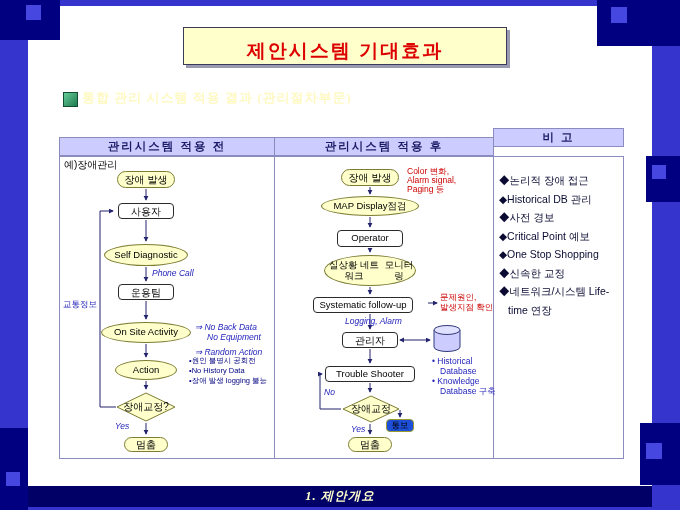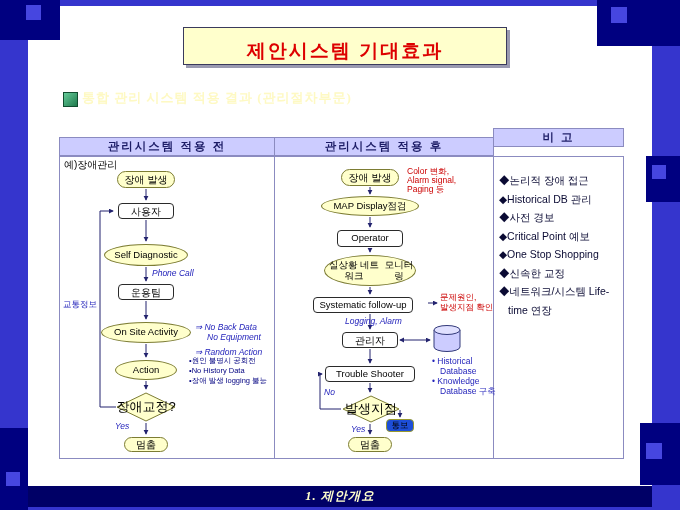--- a/index.html
+++ b/index.html
@@ -24,21 +24,21 @@
   .tframe{position:absolute;border:1px solid #8b8bc0;box-sizing:border-box}
   .vline{position:absolute;width:1px;background:#8b8bc0}
   .node{position:absolute;background:#ffffcc;border:1px solid #7c7c33;display:flex;align-items:center;
         justify-content:center;text-align:center;font-size:10px;color:#000;box-sizing:border-box;line-height:1.1}
   .rectn{background:#ffffff;border:1px solid #2a2a2a;border-radius:4px}
   .stadium{border-radius:9px}
   .ellipse{border-radius:50%}
   .yellow-sm{background:#1d4ed8;border:1px solid #99992e;font-size:8.5px}
   .diamond{position:absolute}
   .dlabel{position:absolute;left:0;top:0;right:0;bottom:0;display:flex;align-items:center;
-          justify-content:center;font-size:13px;text-align:center;color:#000}
+          justify-content:center;font-size:10px;text-align:center;color:#000}
   .note-b{position:absolute;color:#2424bb;font-style:italic;font-size:8.5px;white-space:nowrap}
   .note-bp{position:absolute;color:#2424bb;font-size:8.5px;white-space:nowrap}
   .note-r{position:absolute;color:#cc0000;font-size:8.5px;white-space:nowrap}
   .note-n{position:absolute;color:#000080;font-size:7.5px;white-space:nowrap}
   .small-label{position:absolute;font-size:10px;color:#000;white-space:nowrap}
   .remarks{position:absolute;font-size:10.5px;color:#0a0a33;line-height:18.5px}
   .remark{padding-left:9px;text-indent:-9px}
   .connectors{position:absolute;left:0;top:0;pointer-events:none}
 </style>
 </head>
@@ -154,21 +154,21 @@
   </div>
 
   <div class="node rectn" style="left:313px;top:297px;width:100px;height:16px;font-size:9.5px">Systematic follow-up</div>
   <div class="node rectn" style="left:342px;top:332px;width:56px;height:16px">관리자</div>
   <div class="node rectn" style="left:325px;top:366px;width:90px;height:16px;font-size:9.5px">Trouble Shooter</div>
 
   <div class="diamond" style="left:342px;top:395px;width:58px;height:28px">
     <svg width="58" height="28" viewBox="0 0 58 28" preserveAspectRatio="none">
       <polygon points="29,1 57,14 29,27 1,14" fill="#ffffcc" stroke="#7c7c33" stroke-width="1"></polygon>
     </svg>
-    <span class="dlabel">발생지점</span>
+    <span class="dlabel">장애교정</span>
   </div>
 
   <div class="node rectn yellow-sm" style="left:386px;top:419px;width:28px;height:13px">통보</div>
   <div class="node stadium" style="left:348px;top:437px;width:44px;height:15px">멈춤</div>
 
   <div style="position:absolute;left:432px;top:324px">
     <svg width="30" height="30" viewBox="0 0 30 30">
       <path d="M2,6 v17 a13,4.5 0 0 0 26,0 v-17" fill="#ccccff" stroke="#333a7a" stroke-width="1"></path>
       <ellipse cx="15" cy="6" rx="13" ry="4.5" fill="#e0e0ff" stroke="#333a7a" stroke-width="1"></ellipse>
     </svg>

